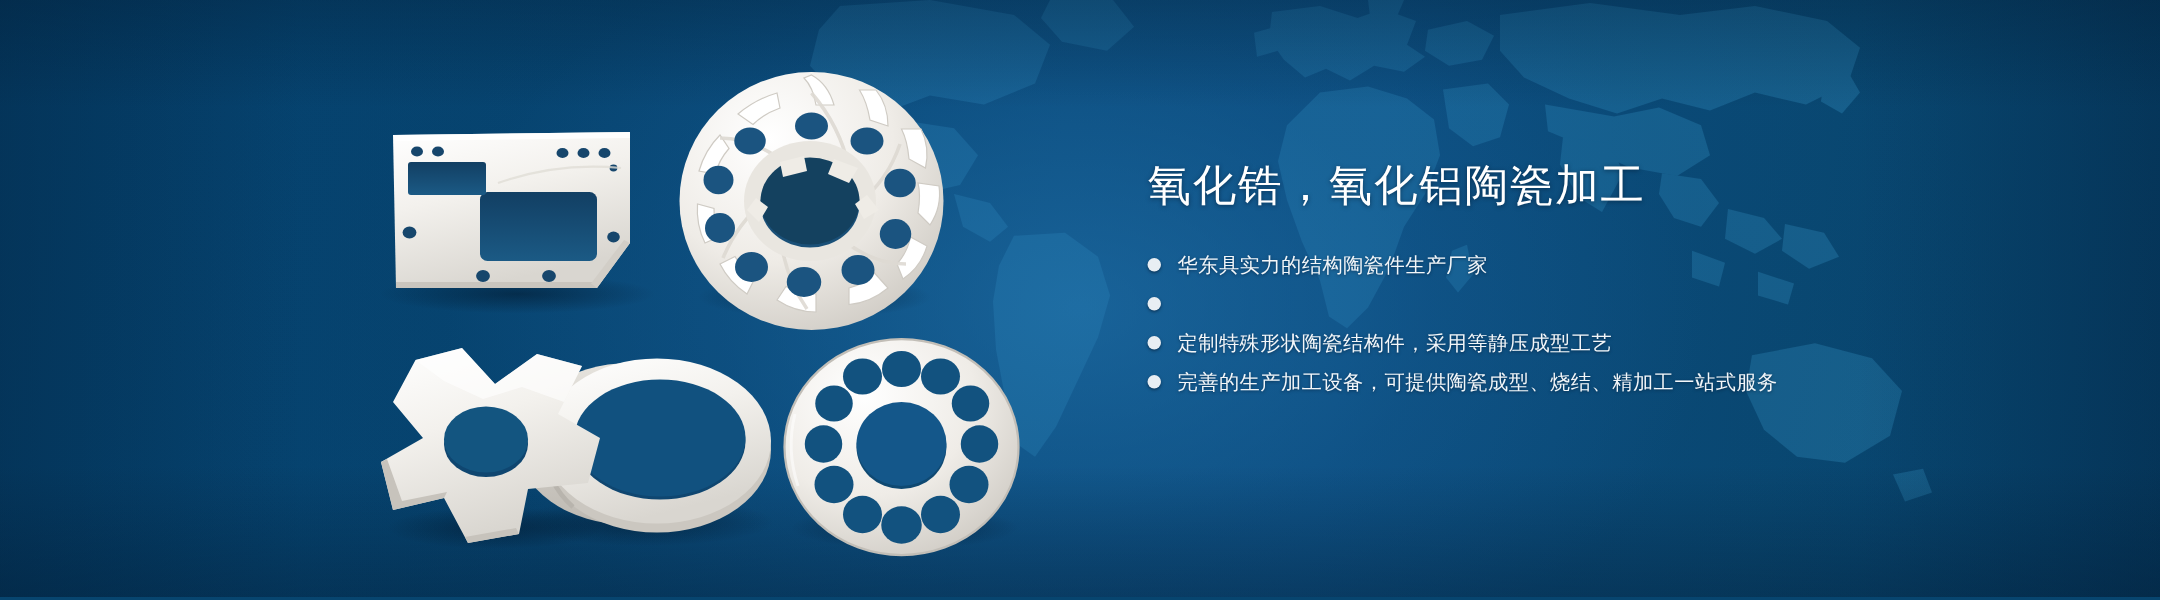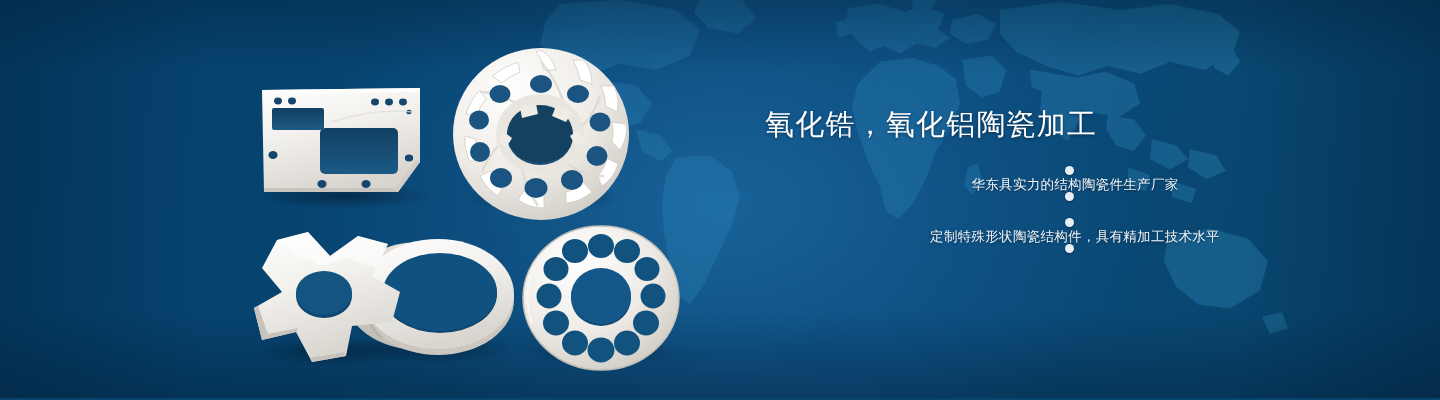--- a/index.html
+++ b/index.html
@@ -85,21 +85,20 @@
   .bullets {
     margin-top: 22px;
     list-style: none;
     padding: 0;
   }
   .bullet {
     display: flex;
     align-items: center;
     height: 21px;
     margin-bottom: 5px;
-    flex-direction: column;
   }
   .dot {
     width: 9px;
     height: 9px;
     border-radius: 50%;
     background: #e8eef3;
     flex: 0 0 auto;
     margin-right: 11px;
     box-shadow: 0 1px 2px rgba(0,15,35,0.5);
   }
@@ -331,21 +330,22 @@
     <ul class="bullets">
       <li class="bullet">
         <span class="dot"></span>
         <span class="btext">华东具实力的结构陶瓷件生产厂家</span>
       </li>
       <li class="bullet">
         <span class="dot"></span>
       </li>
       <li class="bullet">
         <span class="dot"></span>
-        <span class="btext">定制特殊形状陶瓷结构件，具有精加工技术水平</span>
+        <span class="btext">定制特殊形状陶瓷结构件，采用等静压成型工艺</span>
       </li>
       <li class="bullet">
         <span class="dot"></span>
+        <span class="btext">完善的生产加工设备，可提供陶瓷成型、烧结、精加工一站式服务</span>
       </li>
     </ul>
   </div>
 
 </div>
 
 </body></html>

